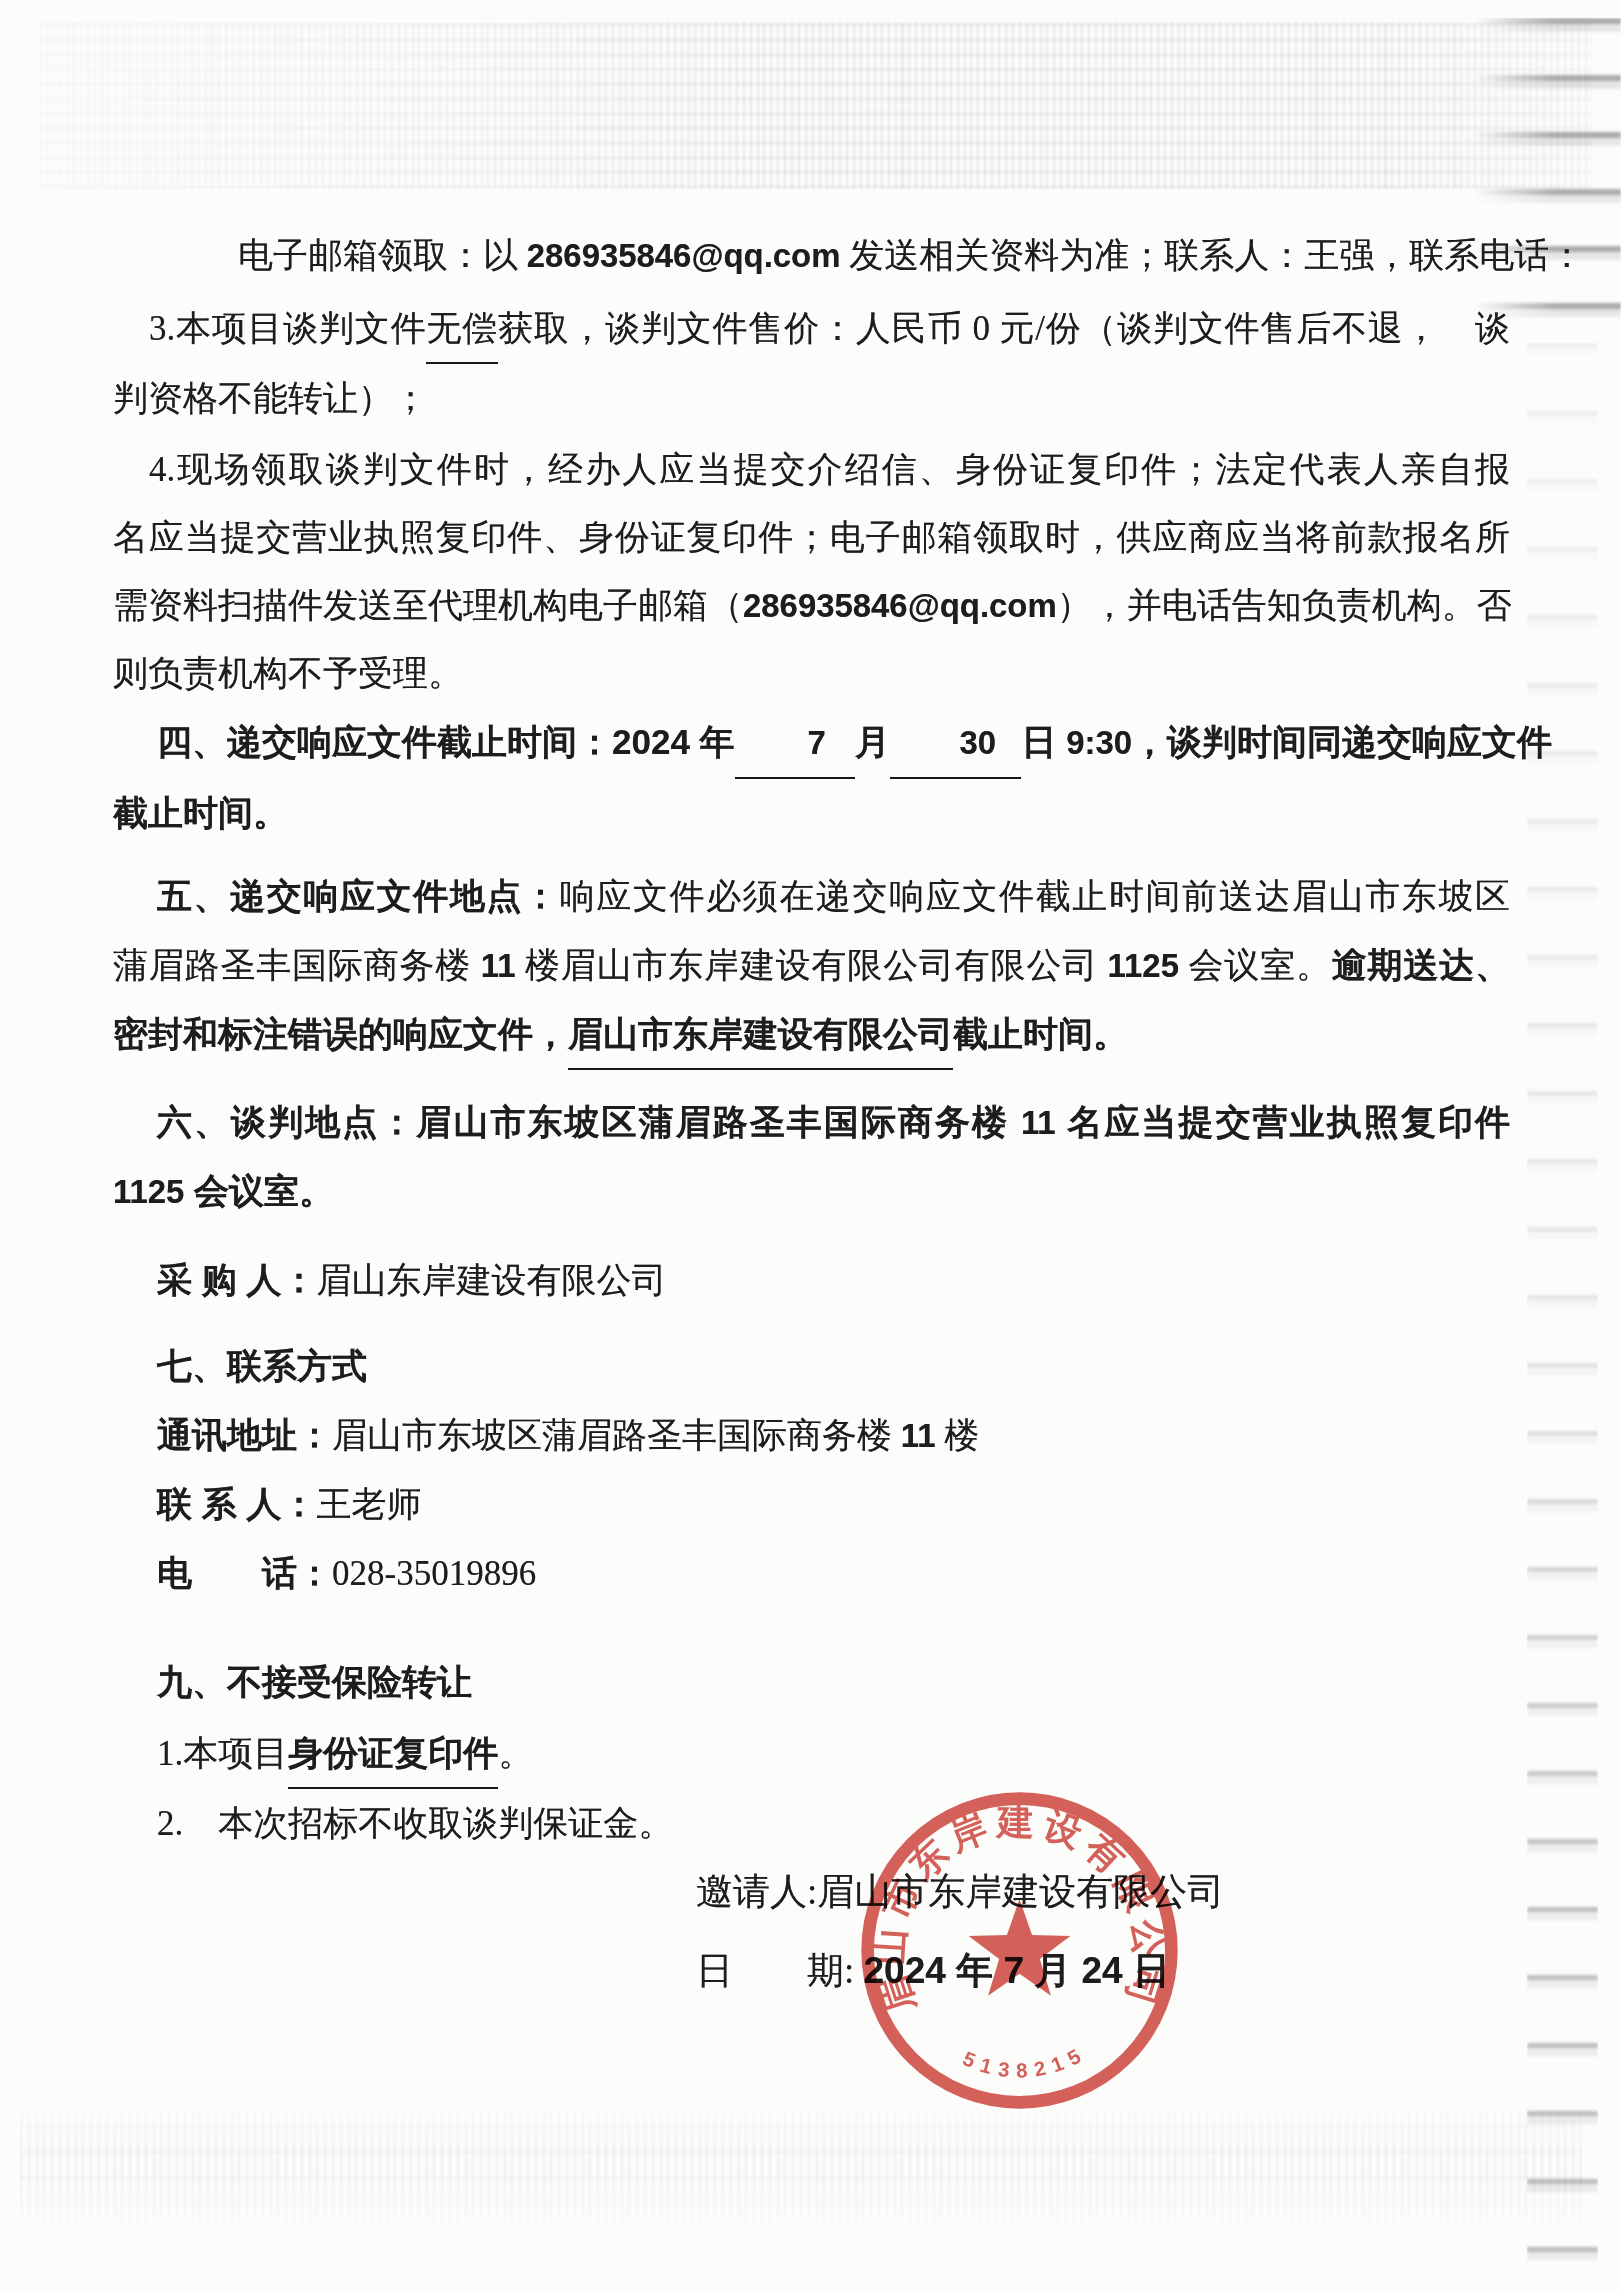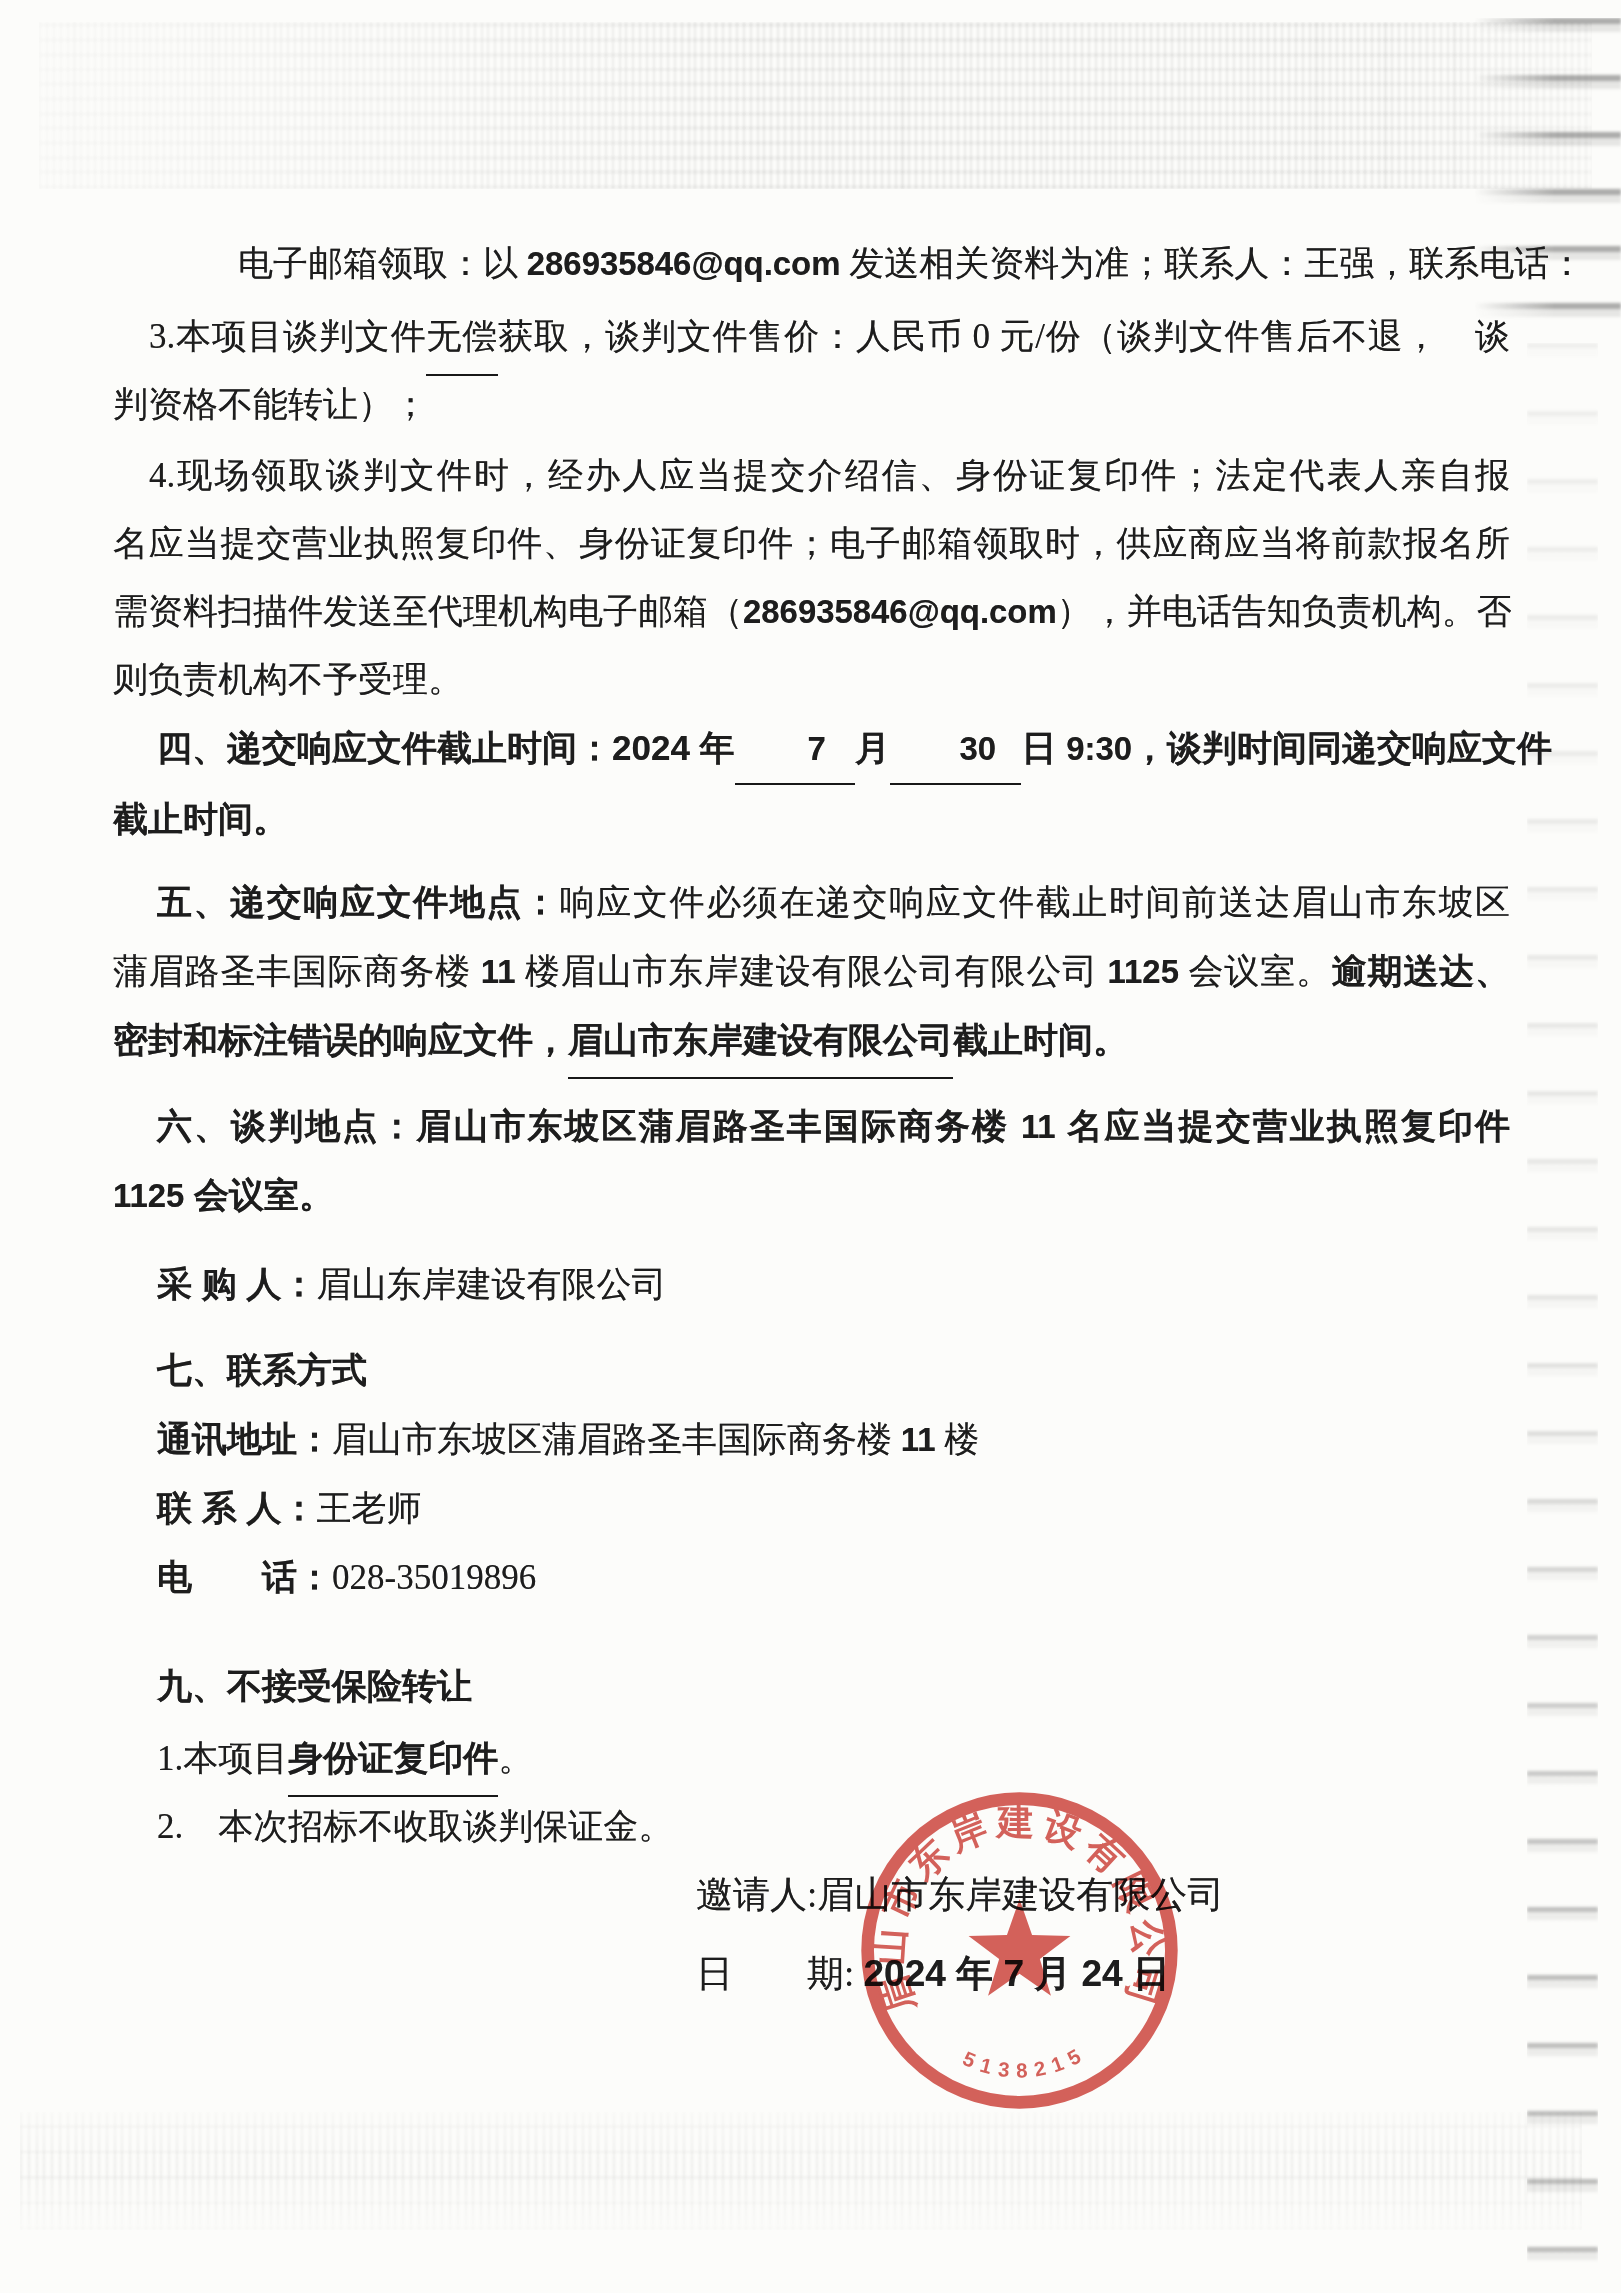--- a/index.html
+++ b/index.html
@@ -39,29 +39,29 @@
   }
   .noise-right{
     right:23.5px;top:343px;width:71px;bottom:0;
     background:repeating-linear-gradient(180deg,
       rgba(40,40,40,.30) 0 4.9px, rgba(40,40,40,.08) 4.9px 12.7px, rgba(0,0,0,0) 12.7px 68px);
     -webkit-mask-image:linear-gradient(180deg, rgba(0,0,0,.2), rgba(0,0,0,.35) 50%, rgba(0,0,0,.95) 82%, #000);
     mask-image:linear-gradient(180deg, rgba(0,0,0,.2), rgba(0,0,0,.35) 50%, rgba(0,0,0,.95) 82%, #000);
     filter:blur(1.5px);
   }
   
-  .content{position:absolute;left:113px;top:16px;width:1397px;}
+  .content{position:absolute;left:113px;top:8px;width:1397px;}
   .line{
     font-size:35px;line-height:68px;white-space:nowrap;
     text-shadow:0 0 0.6px rgba(10,10,10,.55);
   }
   .jl{text-align:justify;text-align-last:justify;}
   .b{font-weight:700;font-family:"Liberation Sans", sans-serif;}
   .num{font-family:"Liberation Sans", sans-serif;font-weight:700;font-size:.94em;}
-  .u{border-bottom:2.9px solid #181818;padding-bottom:18px;}
+  .u{border-bottom:2.9px solid #181818;padding-bottom:11px;font-family:Liberation Mono, monospace;}
   .blank{display:inline-block;border-bottom:2.9px solid #181818;padding:0 29px;}
   .blank.day{padding:0 25.5px;}
   .ind-a{text-indent:125px;}
   .ind-b{text-indent:36px;}
   .ind-c{text-indent:44px;}
   .sig{padding-left:583px;font-size:37px;}
   
   .mt-a{margin-top:214px;} .mt-b{margin-top:4.9px;} .mt-c{margin-top:2.9px;}
   .mt-e{margin-top:15.7px;}  .mt-f{margin-top:16.7px;} .mt-g{margin-top:17.6px;}
   .mt-h{margin-top:19.6px;}  .mt-i{margin-top:1px;}  .mt-l{margin-top:40px;}

